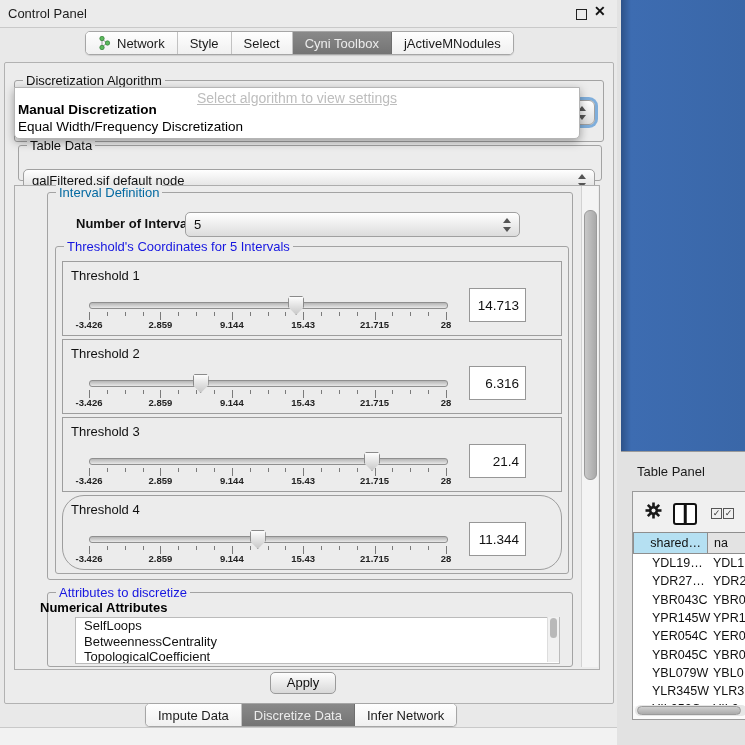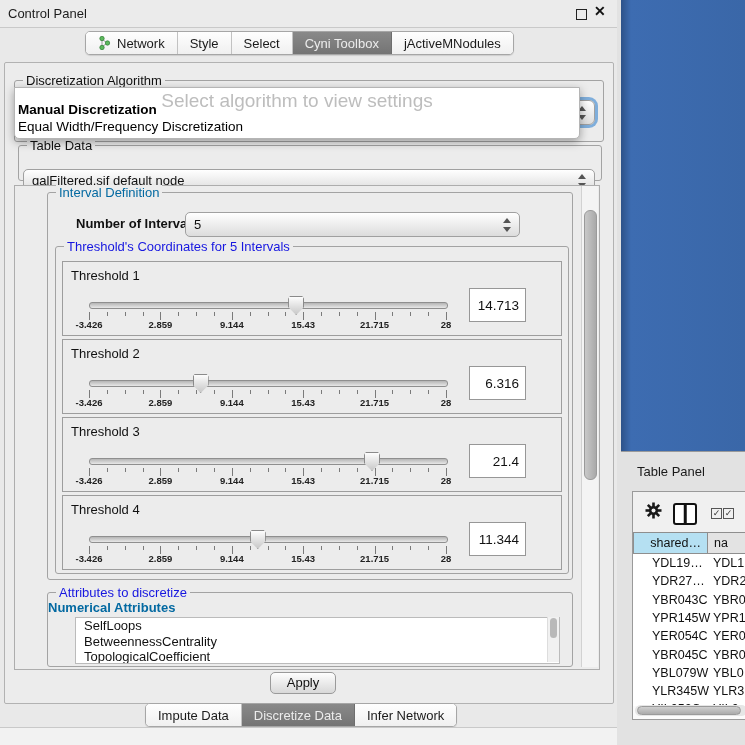--- a/index.html
+++ b/index.html
@@ -32,21 +32,21 @@
   
   .combo{position:absolute;background:linear-gradient(#ffffff,#dcdcdc);border:1px solid #a0a0a0;border-radius:5px;
          font-size:13px;color:#111;line-height:21px;padding-left:8px;}
   .combo .spin{position:absolute;right:7px;top:0;bottom:0;width:9px;}
   .spin i{position:absolute;left:0;width:0;height:0;border-left:4px solid transparent;border-right:4px solid transparent;}
   .spin .up{top:calc(50% - 7px);border-bottom:5px solid #555;}
   .spin .dn{top:calc(50% + 2px);border-top:5px solid #555;}
   
   #algo-popup{left:14px;top:87px;width:564px;height:50px;background:#fff;border:1px solid #b5b5b5;
               border-radius:0 0 5px 5px;box-shadow:0 3px 10px rgba(0,0,0,.35);z-index:30;}
-  #algo-hint{left:0;right:0;top:2px;text-align:center;font-size:19px;color:#bdbdbd;}
+  #algo-hint{left:0;right:0;top:2px;text-align:center;font-size:14px;color:#bdbdbd;text-decoration:underline;}
   .popup-item{position:absolute;left:3px;font-size:13.5px;color:#000;}
   
   #scrollpane{left:14px;top:185px;width:584px;height:483px;border:1px solid #adadad;background:#ececec;}
   #vscroll{left:581px;top:186px;width:16px;height:481px;background:#f4f4f4;border-left:1px solid #d2d2d2;}
   #vscroll .thumb{position:absolute;left:2px;top:24px;width:11px;height:268px;border-radius:6px;
                   background:linear-gradient(90deg,#c9c9c9,#a9a9a9);border:1px solid #9a9a9a;}
   
   .tcard{position:absolute;left:62px;width:498px;height:73px;border:1px solid #9d9d9d;background:#ececec;}
   .tcard .tlabel{position:absolute;left:8px;top:6px;font-size:13px;font-weight:normal;color:#111;}
   .track{position:absolute;left:26px;top:40px;width:357px;height:5px;border:1px solid #8f8f8f;border-radius:3px;
@@ -285,21 +285,21 @@
         <div class="ticklbls">
           <span style="left: 0%;">-3.426</span>
           <span style="left: 20%;">2.859</span>
           <span style="left: 40%;">9.144</span>
           <span style="left: 60%;">15.43</span>
           <span style="left: 80%;">21.715</span>
           <span style="left: 100%;">28</span>
         </div>
         <div class="valbox">21.4</div>
       </div>
-      <div class="tcard" style="top: 495px;">
+      <div class="tcard" style="top: 495px; border-radius: 22px;">
         <span class="tlabel">Threshold 4</span>
         <div class="track">
           <div class="thumbp" style="left:159.8px"></div>
         </div>
         <div class="ticks">
           <i style="left: 0%; height: 8px;"></i>
           <i style="left: 5%; height: 4px;"></i>
           <i style="left: 10%; height: 4px;"></i>
           <i style="left: 15%; height: 4px;"></i>
           <i style="left: 20%; height: 8px;"></i>
@@ -328,21 +328,21 @@
           <span style="left: 80%;">21.715</span>
           <span style="left: 100%;">28</span>
         </div>
         <div class="valbox">11.344</div>
       </div>
     </div>
 
   <div class="tbox" style="left:47px;top:592px;width:524px;height:73px;">
     <span class="legend blue">Attributes to discretize</span>
   </div>
-  <span class="abs" style="left:48px;top:600px;font-size:13px;font-weight:bold;color:#0369a1;">Numerical Attributes</span>
+  <span class="abs" style="left:40px;top:600px;font-size:13px;font-weight:bold;color:#000000;">Numerical Attributes</span>
   <div id="attr-list" class="abs">
       <div class="item">SelfLoops</div>
       <div class="item">BetweennessCentrality</div>
       <div class="item">TopologicalCoefficient</div>
     </div>
   <div id="attr-scroll" class="abs">
       <div class="thumb"></div>
     </div>
 
   <div id="apply-btn" class="abs">Apply</div>

